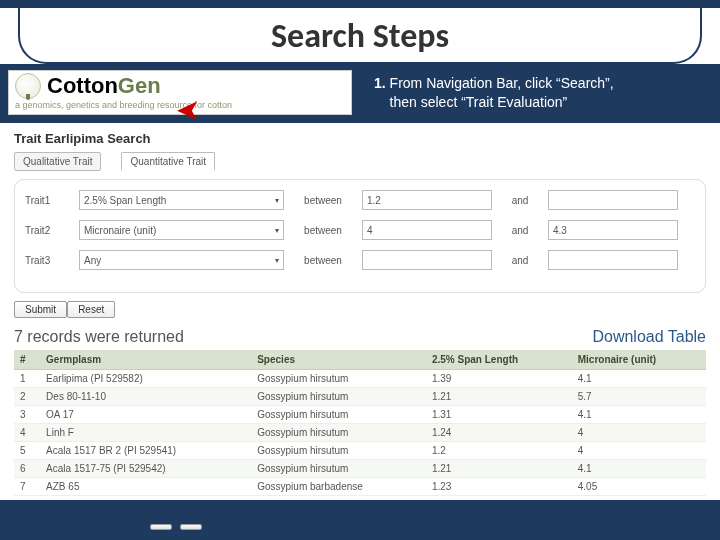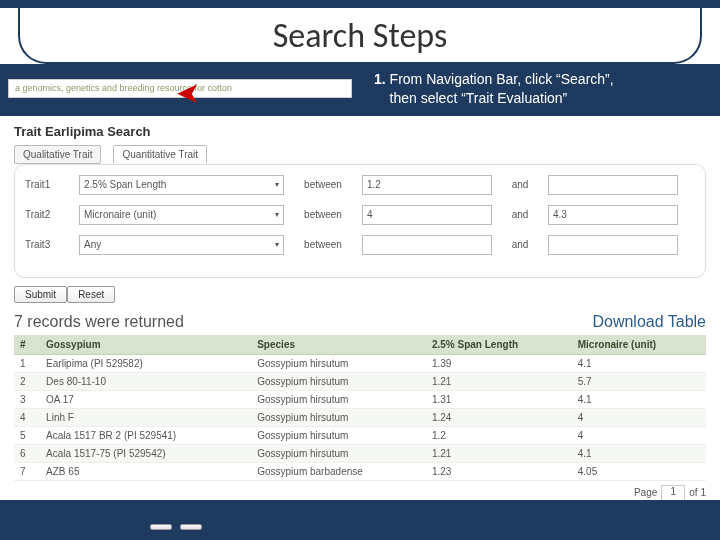--- a/index.html
+++ b/index.html
@@ -1,34 +1,34 @@
 <!DOCTYPE html>
 <html><head>
 <meta charset="utf-8">
 <style>
   html,body{margin:0;padding:0;font-family:Arial,Helvetica,sans-serif;background:#fff;}
   .stage{width:720px;height:540px;background:#fff;position:relative;overflow:hidden;}
   .topstrip{height:8px;background:#1e3a5f;}
   .titlebar{height:56px;position:relative;background:#fff;}
   .titlebar .rounded{position:absolute;left:18px;right:18px;top:0;bottom:0;border:2px solid #1e3a5f;border-top:none;border-bottom-left-radius:28px;border-bottom-right-radius:28px;}
-  .titlebar h1{margin:0;text-align:center;line-height:56px;font-size:34px;font-weight:400;color:#333;font-family:'Segoe UI',Calibri,Arial,sans-serif;}
+  .titlebar h1{margin:0;text-align:center;line-height:56px;font-size:34px;font-weight:700;color:#333;font-family:'Segoe UI',Calibri,Arial,sans-serif;}
   .band{background:#1e3a5f;padding:6px 10px 8px 8px;display:flex;align-items:center;}
   .logo-card{background:#fff;border:1px solid #ccc;padding:2px 6px 4px 6px;position:relative;width:330px;}
   .logo-row{display:flex;align-items:center;gap:6px;}
   .cotton-icon{width:24px;height:24px;border-radius:50%;background:radial-gradient(circle at 40% 40%,#fff,#e6ead9);border:1px solid #b8c49b;position:relative;}
   .cotton-icon::after{content:"";position:absolute;bottom:-2px;left:10px;width:4px;height:6px;background:#6b7d4a;border-radius:0 0 2px 2px;}
   .logo-text{font-family:Arial,sans-serif;font-size:22px;font-weight:bold;letter-spacing:0;}
   .logo-text .g{color:#6b7d4a;}
   .tagline{font-size:9px;color:#8a9a6a;margin-top:1px;}
   .red-arrow{position:absolute;left:168px;bottom:-12px;font-size:26px;color:#c00;font-weight:bold;transform:scaleX(-1);}
   .instruction{color:#fff;font-size:14px;margin-left:22px;line-height:1.35;}
   .instruction .num{font-weight:bold;}
   .page-body{padding:6px 14px 0 14px;font-size:11px;color:#333;}
   .section-title{font-size:13px;font-weight:bold;margin:2px 0 6px 0;color:#333;}
-  .tabs{display:flex;gap:12px;}
+  .tabs{display:flex;gap:20px;margin-bottom:8px;}
   .tab{border:1px solid #bbb;background:#f5f5f5;padding:3px 8px;font-size:10px;border-radius:2px;color:#555;cursor:pointer;}
   .tab.active{background:#fff;border-bottom-color:#fff;}
   .form-box{border:1px solid #ddd;border-radius:10px;padding:10px 10px 12px 10px;}
   .form-row{display:flex;align-items:center;gap:14px;margin-bottom:10px;font-size:10px;color:#555;}
   .form-row .lbl{width:40px;}
   .select{border:1px solid #bbb;background:#fff;height:18px;width:195px;display:flex;align-items:center;justify-content:space-between;padding:0 4px;font-size:10px;color:#555;}
   .select .caret{font-size:8px;color:#555;}
   .between{width:50px;text-align:center;}
   .txt{border:1px solid #bbb;background:#fff;height:18px;width:120px;padding:0 4px;font-size:10px;color:#555;display:flex;align-items:center;}
   .and{width:28px;text-align:center;}
@@ -52,20 +52,26 @@
 <div class="stage">
   <div class="topstrip"></div>
 
   <div class="titlebar">
     <div class="rounded"></div>
     <h1>Search Steps</h1>
   </div>
 
   <div class="band">
     <div class="logo-card">
+      <div class="logo-row">
+        <div class="cotton-icon"></div>
+        <div class="logo-text">
+          <span>Cotton</span><span class="g">Gen</span>
+        </div>
+      </div>
       <div class="tagline">a genomics, genetics and breeding resource for cotton</div>
       <div class="red-arrow">➤</div>
     </div>
     <div class="instruction">
       <span class="num">1.</span>
       <span>From Navigation Bar, click “Search”,</span><br>
       &nbsp;&nbsp;&nbsp;&nbsp;<span>then select “Trait Evaluation”</span>
     </div>
   </div>
 
@@ -132,21 +138,21 @@
 
     <div class="results-bar">
       <span>7 records were returned</span>
       <span class="dl">Download Table</span>
     </div>
 
     <table>
       <thead>
         <tr>
           <th>#</th>
-          <th>Gossypium</th>
+          <th>Germplasm</th>
           <th>Species</th>
           <th>2.5% Span Length</th>
           <th>Micronaire (unit)</th>
         </tr>
       </thead>
       <tbody id="results-body">
           <tr>
             <td>1</td>
             <td>Earlipima (PI 529582)</td>
             <td>Gossypium hirsutum</td>

